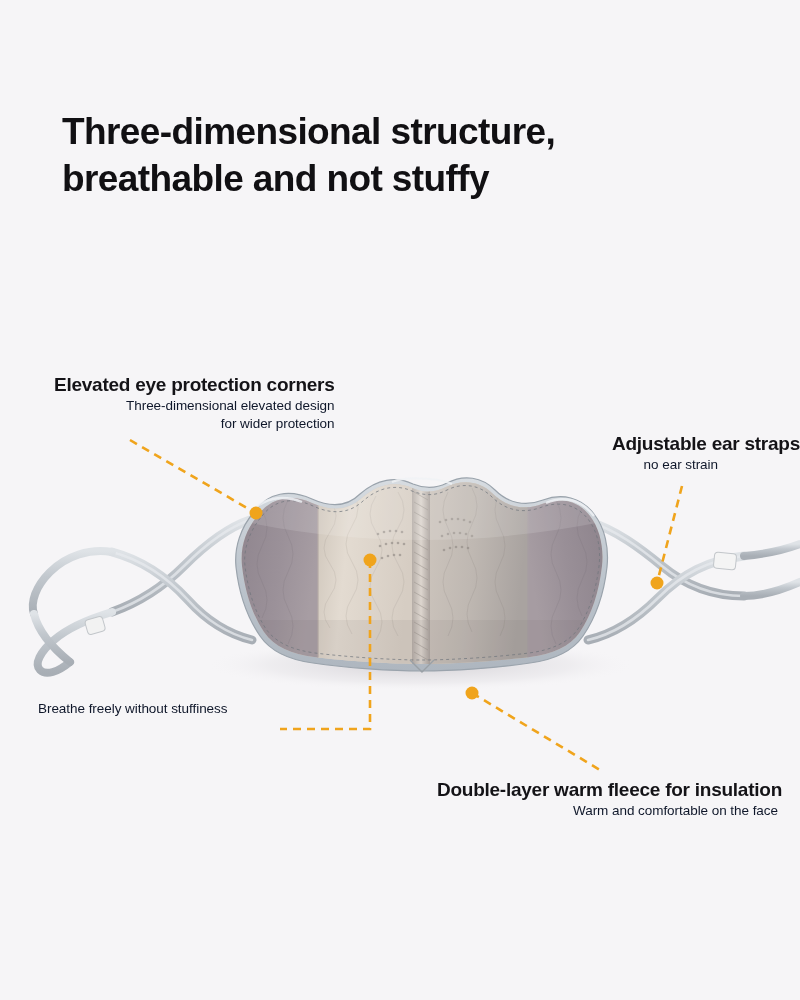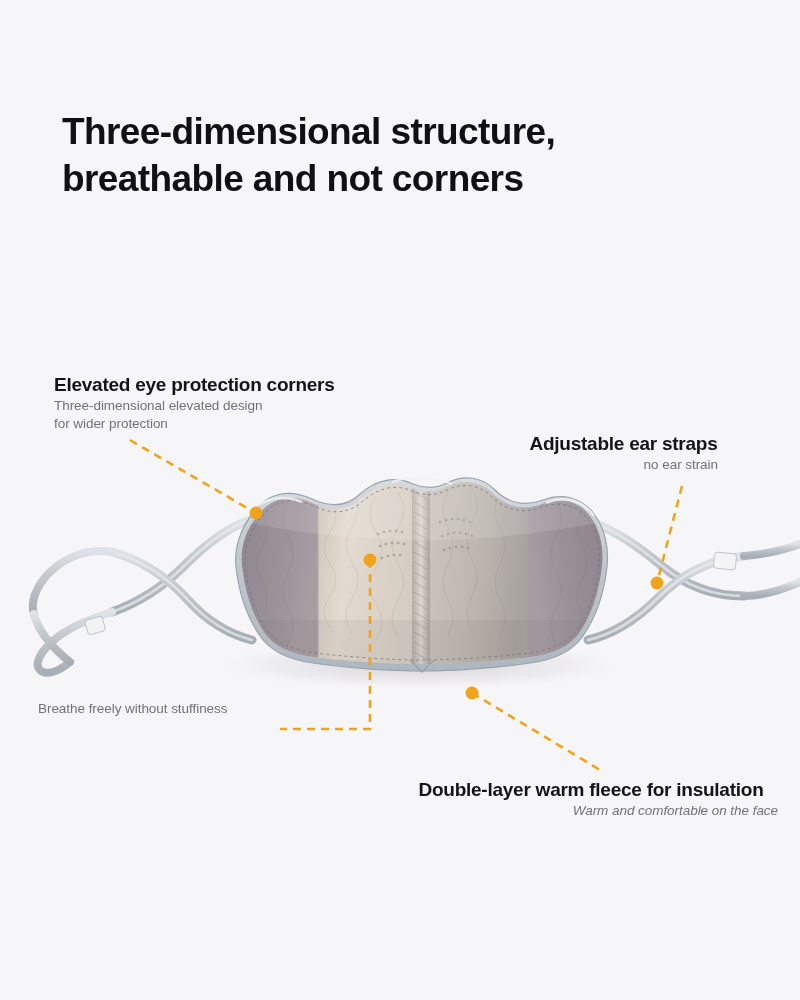--- a/index.html
+++ b/index.html
@@ -50,40 +50,40 @@
 
   
   .callout { position: absolute; }
   .callout .c-title {
     font-size: 19px;
     font-weight: bold;
     color: #141317;
     line-height: 24px;
     letter-spacing: -0.25px;
     white-space: nowrap;
-    text-align: center;
   }
   .callout .c-sub {
     font-size: 13.5px;
     font-weight: normal;
-    color: #737373;
+    color: #0f172a;
     line-height: 17.5px;
     letter-spacing: -0.05px;
     white-space: nowrap;
+    text-align: right;
   }
   .callout.align-right { text-align: right; }
 
   #callout-corners   { left: 54px;  top: 373px; }
   #callout-straps    { left: 455px; top: 432px; width: 345px; }
   #callout-vents     { left: 38px;  top: 700px; }
   #callout-fleece    { left: 400px; top: 778px; width: 382px; }
 
-  #callout-straps .c-title { padding-right: 8px; }
+  #callout-straps .c-title { padding-right: 0; }
   #callout-straps .c-sub   { padding-right: 82px; }
-  #callout-fleece .c-sub   { padding-right: 4px; font-style: italic; }
+  #callout-fleece .c-sub   { padding-right: 4px; }
 
   
   #art, #leaders {
     position: absolute;
     left: 0; top: 0;
     width: 800px;
     height: 1000px;
   }
   #leaders { pointer-events: none; }
 </style>
@@ -325,21 +325,21 @@
     <g fill="#f0a41c">
       <circle cx="256" cy="513" r="6.5"></circle>
       <circle cx="657" cy="583" r="6.5"></circle>
       <circle cx="370" cy="560" r="6.5"></circle>
       <circle cx="472" cy="693" r="6.5"></circle>
     </g>
   </svg>
 
   <div id="header">
     <div class="h-line">Three-dimensional structure,</div>
-    <div class="h-line">breathable and not corners</div>
+    <div class="h-line">breathable and not stuffy</div>
   </div>
 
   <div class="callout" id="callout-corners">
     <div class="c-title">Elevated eye protection corners</div>
     <div class="c-sub">Three-dimensional elevated design</div>
     <div class="c-sub">for wider protection</div>
   </div>
 
   <div class="callout align-right" id="callout-straps">
     <div class="c-title">Adjustable ear straps</div>

